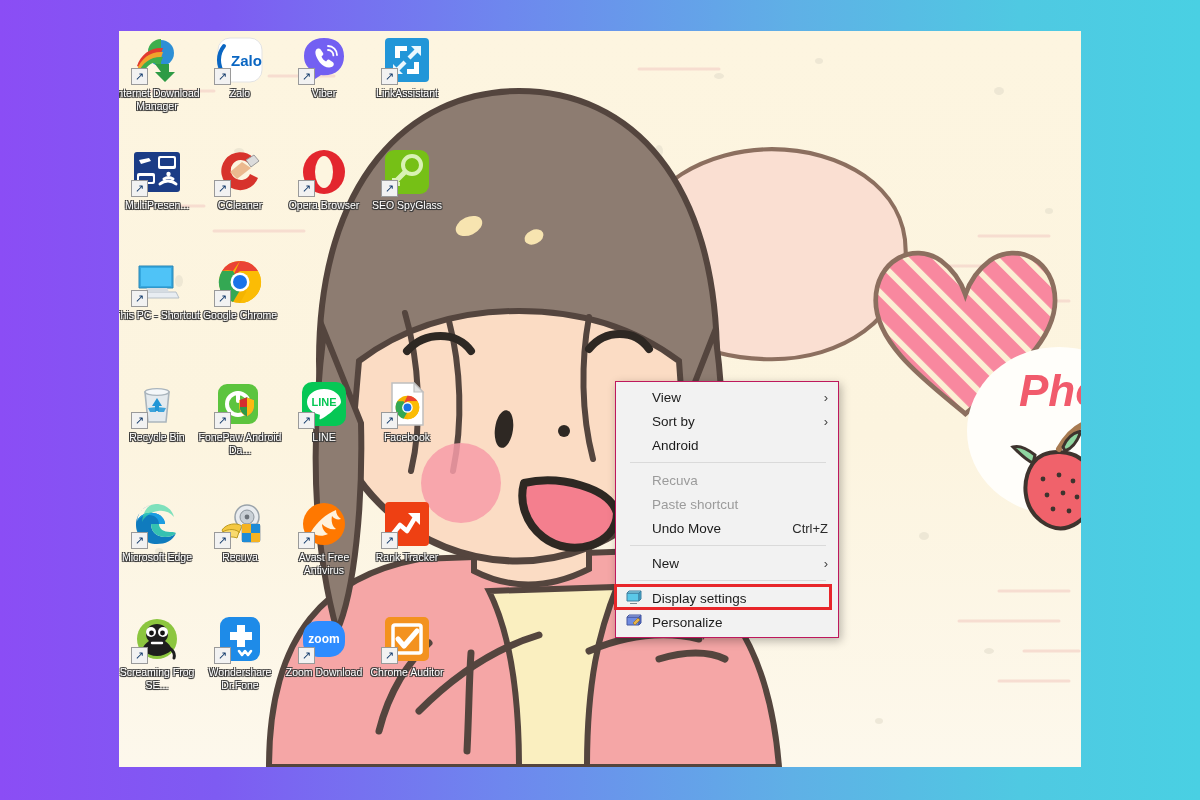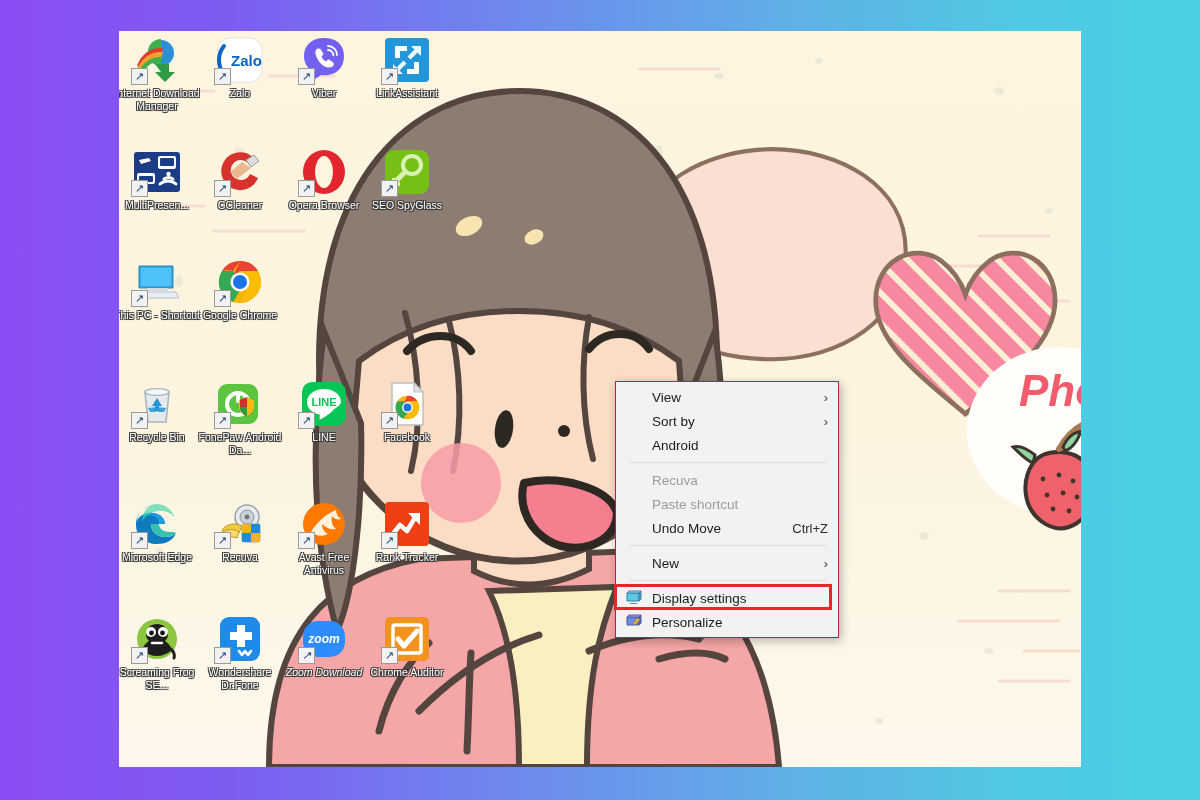--- a/index.html
+++ b/index.html
@@ -409,21 +409,21 @@
         <div class="icon-label">Screaming Frog SE...</div>
       </div>
       <div class="icon-cell" style="left: 77px; top: 584px;">
         <div class="icon-art"><svg viewBox="0 0 48 48" width="48" height="48">
       <rect x="4" y="2" width="40" height="44" rx="9" fill="#1E8BE8"></rect>
       <path d="M21 10h8v7h7v8h-7v7h-8v-7h-7v-8h7z" fill="#fff"></path>
       <path d="M23 36l3 4 3-4 3 4 3-4" stroke="#fff" stroke-width="2.6" fill="none" stroke-linecap="round" stroke-linejoin="round"></path>
           </svg><span class="shortcut-arrow">↗</span></div>
         <div class="icon-label">Wondershare Dr.Fone</div>
       </div>
-      <div class="icon-cell" style="left: 161px; top: 584px; font-style: italic;">
+      <div class="icon-cell" style="left: 161px; top: 584px;">
         <div class="icon-art"><svg viewBox="0 0 48 48" width="48" height="48">
       <rect x="3" y="6" width="42" height="36" rx="15" fill="#2D8CFF"></rect>
       <text x="24" y="28" text-anchor="middle" font-family="Liberation Sans,sans-serif" font-size="12" font-weight="bold" fill="#fff">zoom</text>
           </svg><span class="shortcut-arrow">↗</span></div>
         <div class="icon-label">Zoom Download</div>
       </div>
       <div class="icon-cell" style="left: 244px; top: 584px;">
         <div class="icon-art"><svg viewBox="0 0 48 48" width="48" height="48">
       <rect x="2" y="2" width="44" height="44" rx="5" fill="#F3921F"></rect>
       <rect x="10" y="10" width="28" height="28" rx="2" fill="none" stroke="#fff" stroke-width="3.5"></rect>

